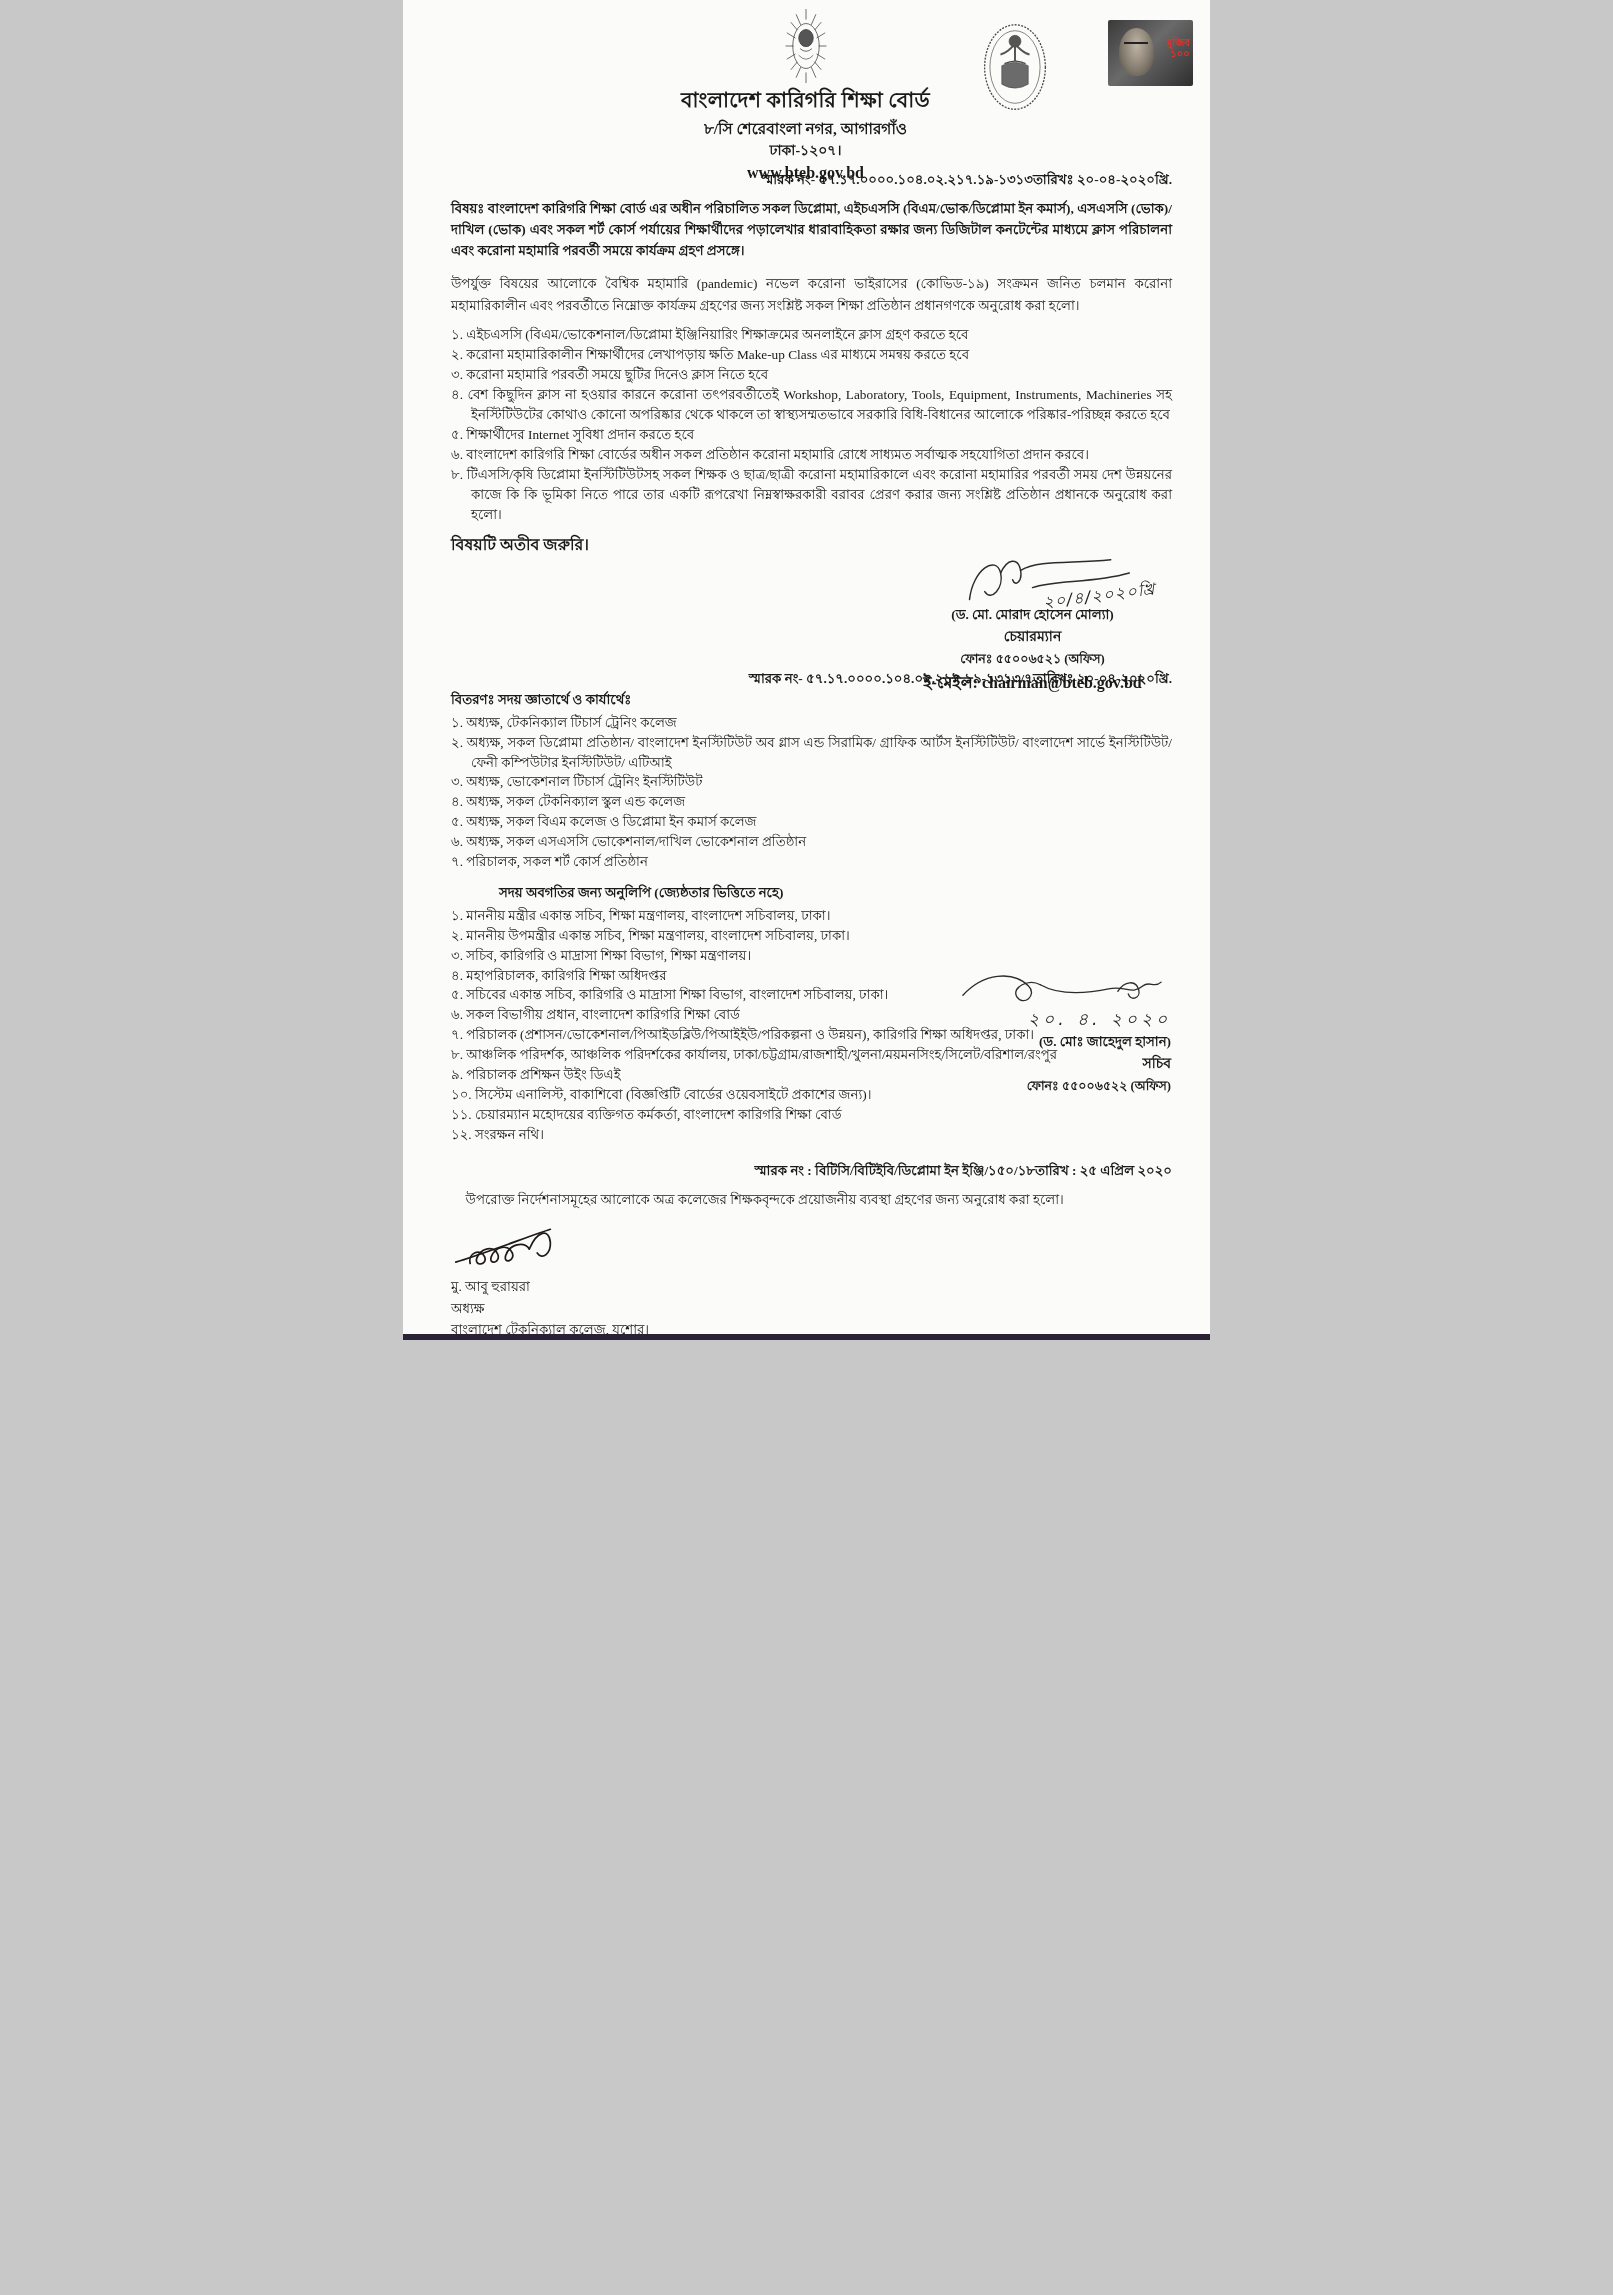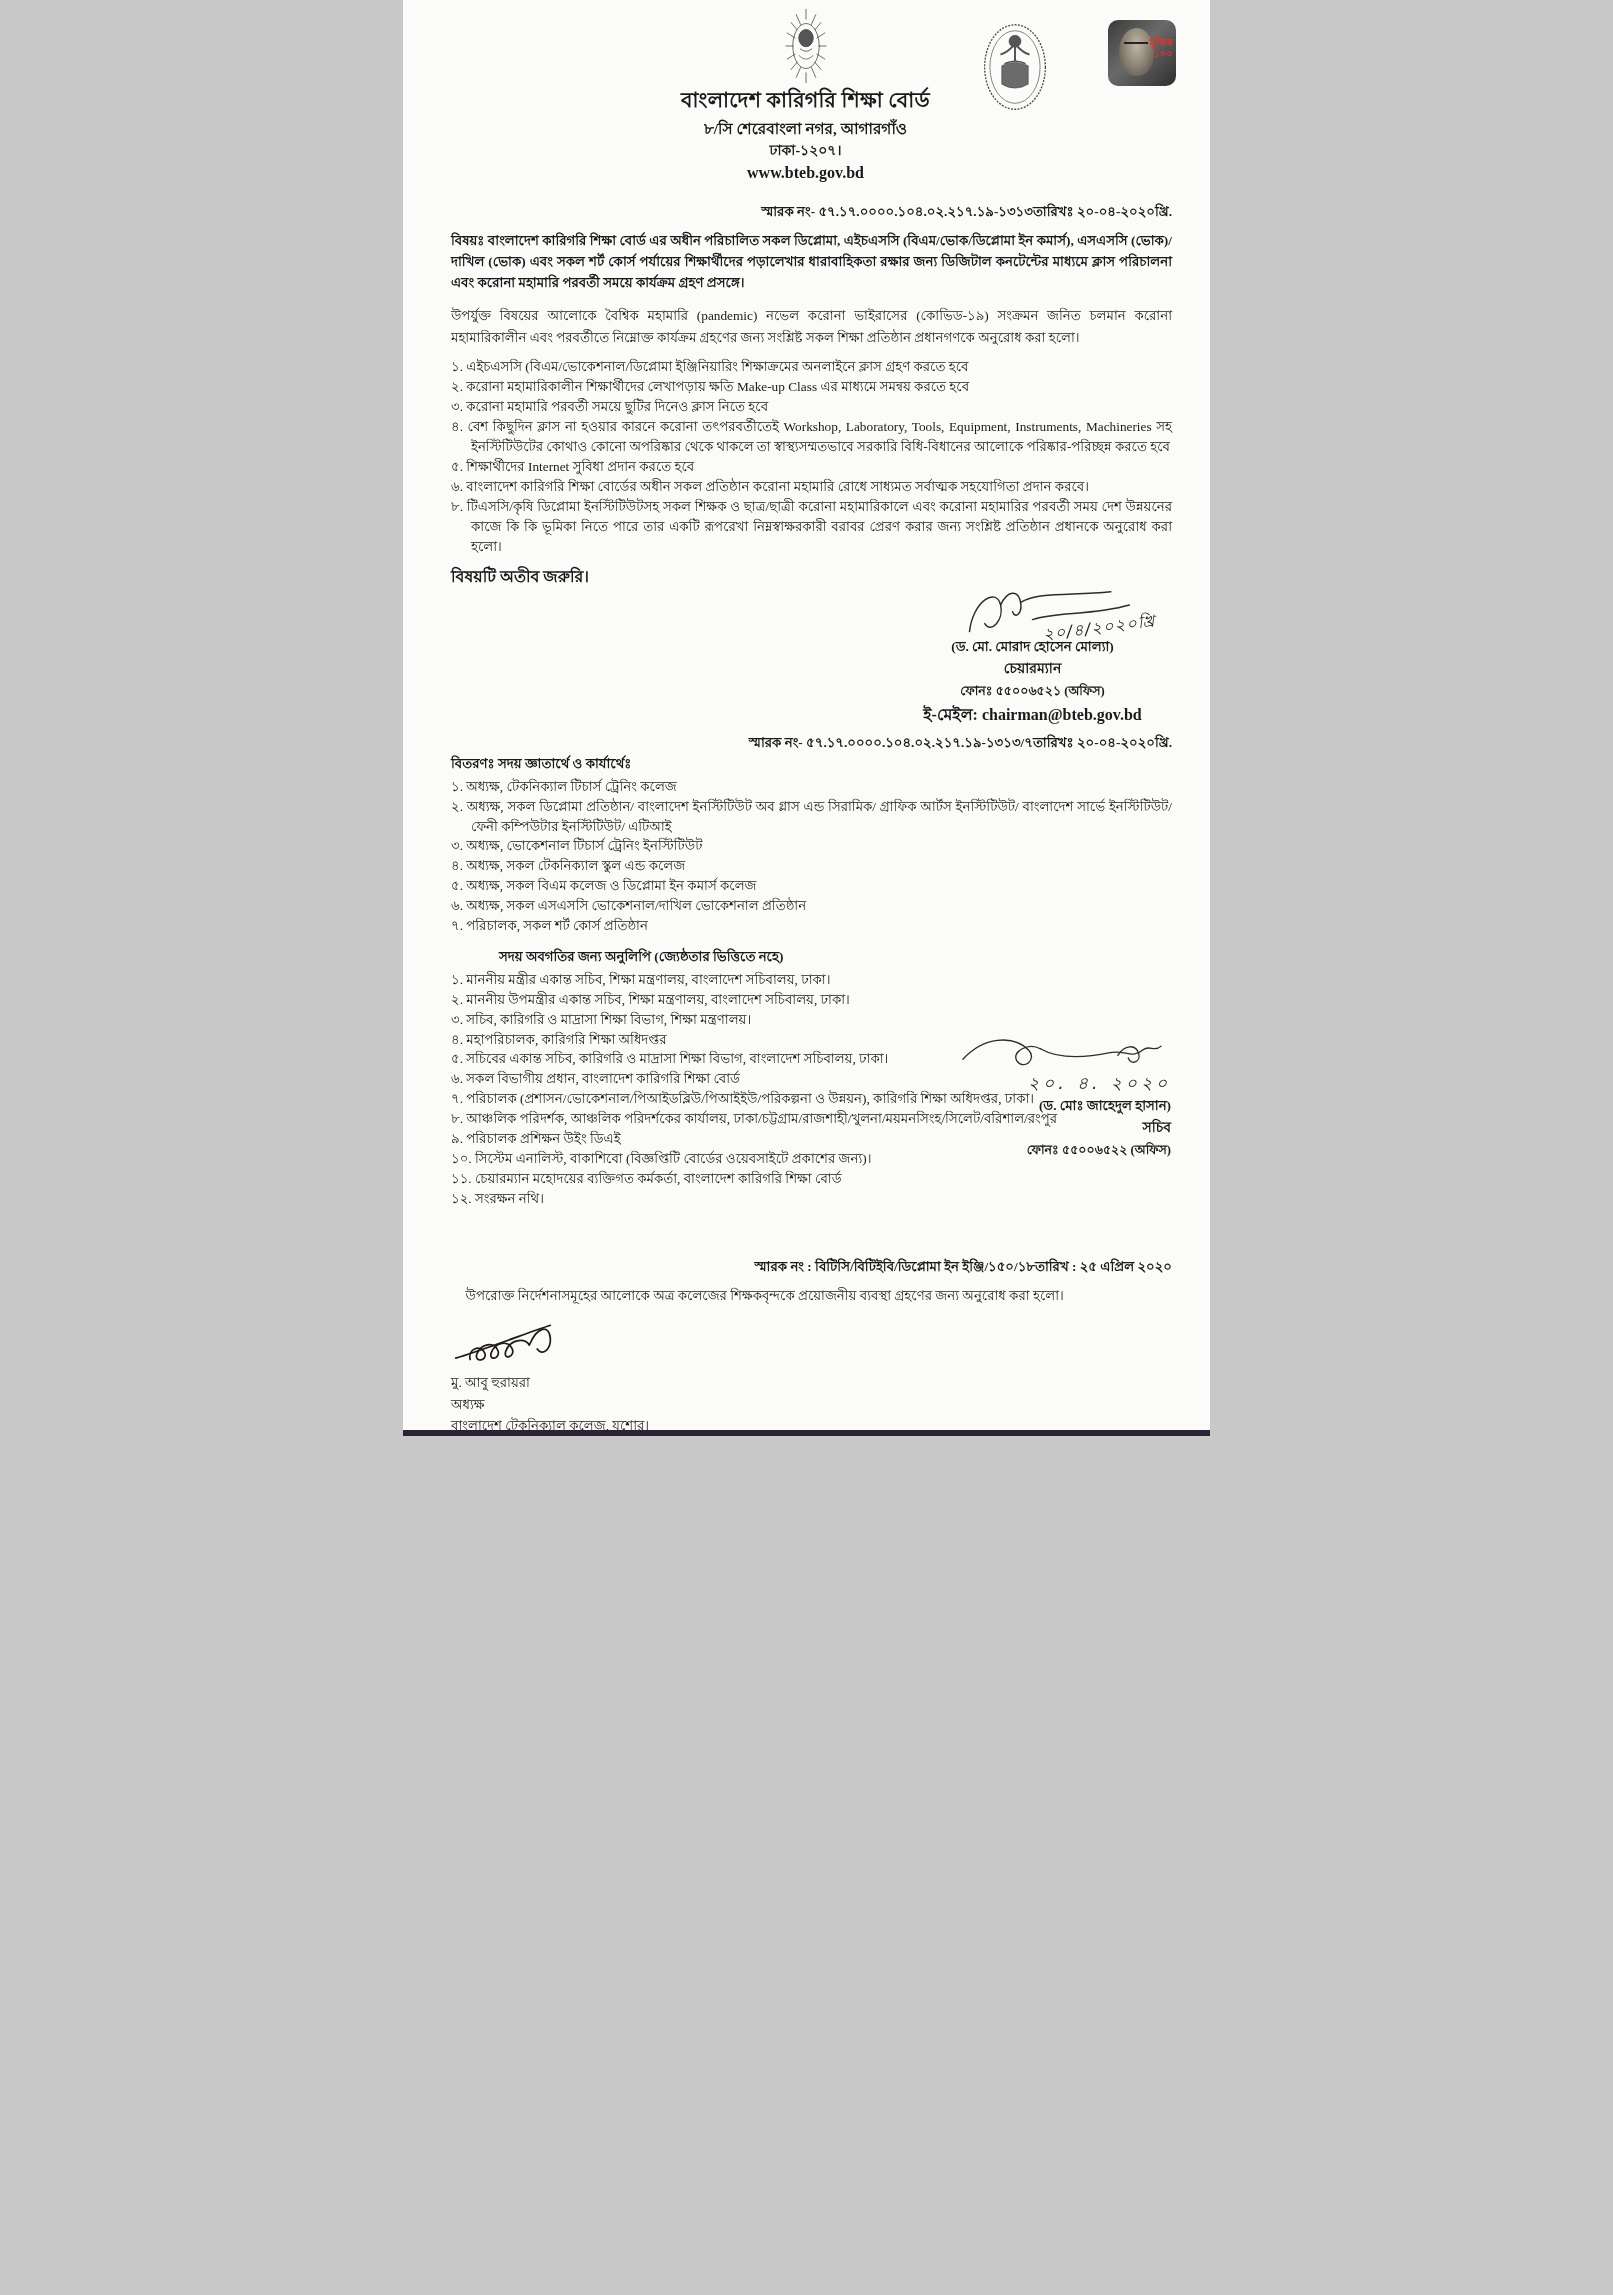--- a/index.html
+++ b/index.html
@@ -20,32 +20,32 @@
   .scan-bottom{position:absolute;left:0;right:0;bottom:0;height:6.6px;background:#2b2236;}
   
   .hdr{position:relative;height:158px;}
   .hdr-center{position:absolute;left:149px;width:411px;text-align:center;top:0;}
   .seal{display:block;margin:0 auto 2.7px auto;}
   .org-name{font-size:20.6px;font-weight:bold;letter-spacing:0.3px;}
   .addr1{font-size:15.3px;font-weight:bold;margin-top:2.7px;}
   .addr2{font-size:14px;font-weight:bold;margin-top:1.3px;}
   .site{font-size:16px;font-weight:bold;margin-top:1.3px;font-family:"Liberation Serif",serif;}
   .edu-logo{position:absolute;left:531px;top:12px;}
-  .mujib{position:absolute;left:657px;top:10.6px;width:68px;height:66px;
+  .mujib{position:absolute;left:657px;top:10.6px;width:85px;height:66px;
     background:linear-gradient(135deg,#3a3a3a 0%,#6a6a6a 45%,#2e2e2e 100%);
-    border-radius:10px;overflow:hidden;}
+    border-radius:2px;overflow:hidden;}
   .mujib-face{position:absolute;left:10.6px;top:8px;width:35px;height:48px;border-radius:50% 50% 45% 45%;
     background:radial-gradient(ellipse at 50% 35%,#cfc4b2 0%,#8d8374 55%,#4a443c 100%);opacity:.85;}
   .mujib-glass{position:absolute;left:16px;top:22.6px;width:24px;height:6.6px;border-top:2px solid #222;}
   .mujib-txt{position:absolute;right:3.3px;top:17px;color:#e8312a;font-weight:bold;font-size:10px;
     font-family:"Liberation Sans",sans-serif;text-align:right;line-height:1.15;width:35px;}
   
   .memo-row{display:flex;justify-content:flex-end;align-items:baseline;margin-top:4px;}
   .memo-no{font-weight:bold;font-size:13.3px;position:relative;}
-  .memo-date{font-weight:bold;font-size:13.3px;margin-top:32px;}
+  .memo-date{font-weight:bold;font-size:13.3px;}
   
   .subject{font-weight:bold;text-align:justify;margin-top:9.3px;font-size:13.3px;line-height:1.55;}
   .para{text-align:justify;margin-top:12px;font-size:13.3px;line-height:1.6;}
   .list{margin-top:9.3px;}
   .list-item{padding-left:20px;text-indent:-20px;text-align:justify;font-size:13.3px;line-height:1.5;margin-top:0;}
   .urgent{font-weight:bold;font-size:16px;margin-top:9.3px;}
   
   .sig-wrap1{position:relative;height:113px;margin-top:-4px;}
   .sig-block{position:absolute;right:20px;top:0;width:239px;text-align:center;}
   .sig-svg{display:block;margin:0 auto;}

